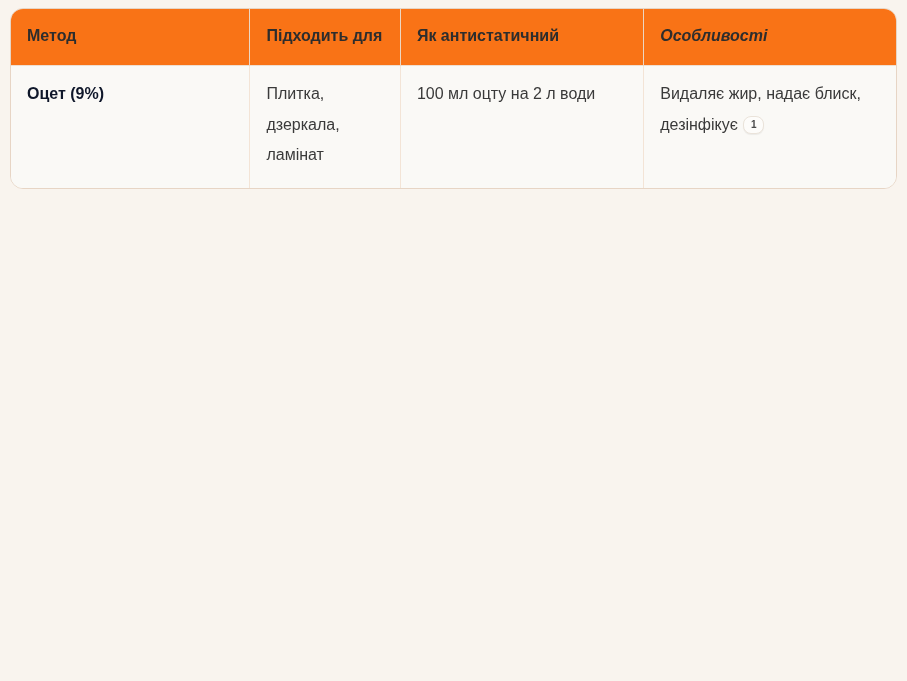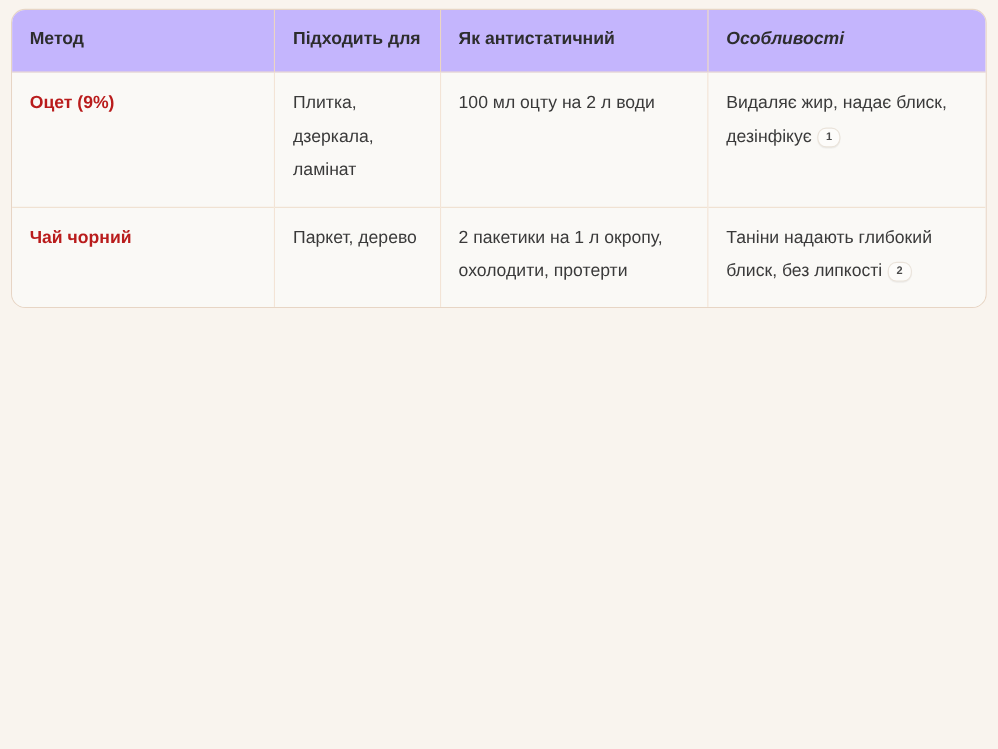--- a/index.html
+++ b/index.html
@@ -27,41 +27,41 @@
     border-collapse: collapse;
     table-layout: fixed;
     font-size: 16px;
     line-height: 1.9;
   }
   col.c1 { width: 27%; }
   col.c2 { width: 17%; }
   col.c3 { width: 27.5%; }
   col.c4 { width: 28.5%; }
   thead th {
-    background: #c4b5fd;
+    background: #f97316;
     text-align: left;
     font-weight: 700;
     color: #2d2d2d;
     padding: 12px 16px 14px 16px;
     vertical-align: top;
     border-right: 1px solid #ecd6c3;
   }
   thead th:last-child { border-right: none; font-style: italic; }
   tbody td {
     background: #faf9f6;
     padding: 13px 16px 17px 16px;
     vertical-align: top;
     border-top: 1px solid #efdfd0;
     border-right: 1px solid #f3e4d6;
     color: #3a3a3a;
   }
   tbody td:last-child { border-right: none; }
   tbody td.method {
     font-weight: 700;
-    color: #b91c1c;
+    color: #0f172a;
   }
   .citation-badge {
     display: inline-block;
     background: #fdfcfa;
     border: 1px solid #eae3da;
     border-radius: 8px;
     box-shadow: 0 1px 1px rgba(0,0,0,0.06);
     font-size: 10px;
     font-weight: 700;
     line-height: 14px;
@@ -92,22 +92,16 @@
           <th>Особливості</th>
         </tr>
       </thead>
       <tbody>
         <tr>
           <td class="method">Оцет (9%)</td>
           <td>Плитка, дзеркала, ламінат</td>
           <td>100 мл оцту на 2 л води</td>
           <td><span>Видаляє жир, надає блиск, дезінфікує</span><span class="citation-badge">1</span></td>
         </tr>
-        <tr>
-          <td class="method">Чай чорний</td>
-          <td>Паркет, дерево</td>
-          <td>2 пакетики на 1 л окропу, охолодити, протерти</td>
-          <td><span>Таніни надають глибокий блиск, без липкості</span><span class="citation-badge">2</span></td>
-        </tr>
       </tbody>
     </table>
   </div>
 </div>
 
 </body></html>

